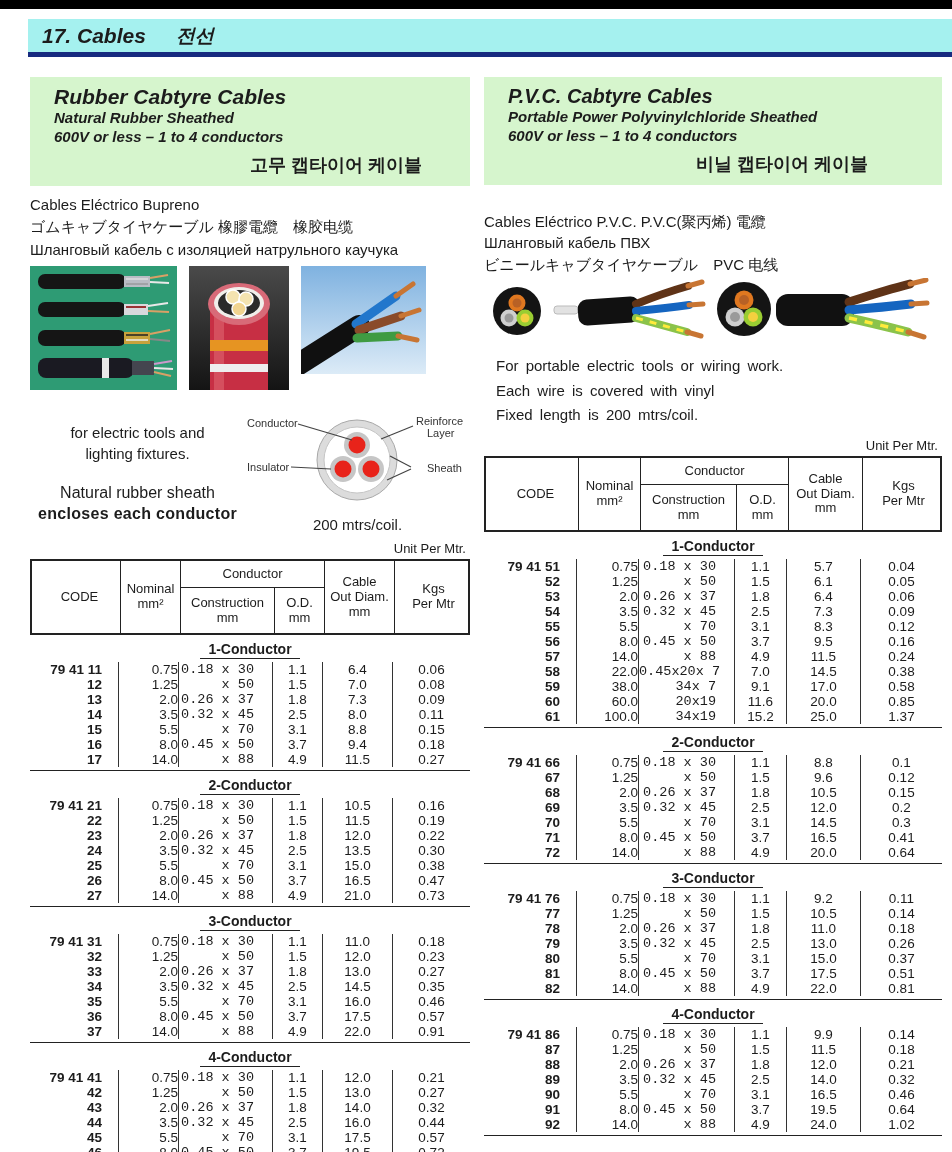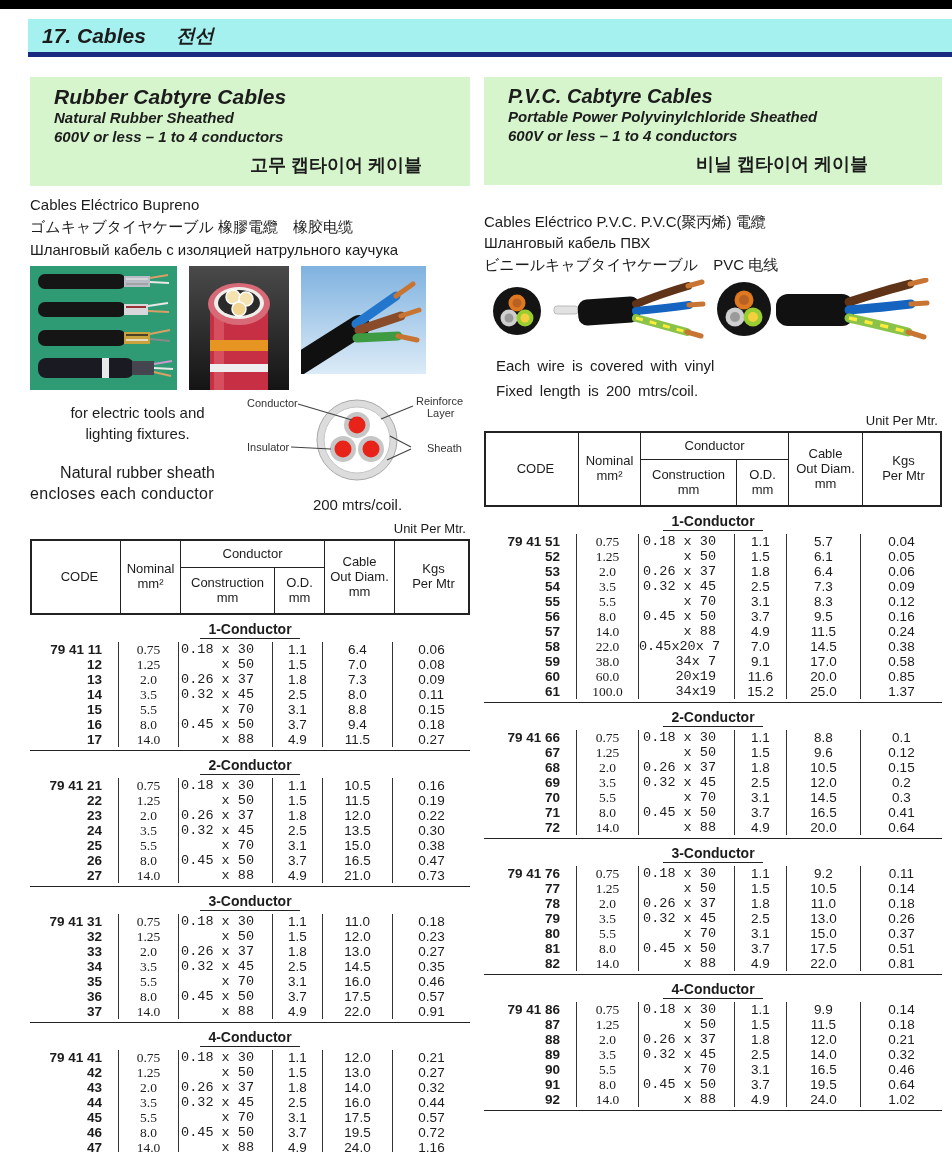--- a/index.html
+++ b/index.html
@@ -20,25 +20,25 @@
   .col-r{width:458px;}
   .greenbox{background:#d6f5cd;padding:7px 10px 9px 24px;}
   .greenbox .bt{font-size:21px;font-weight:bold;font-style:italic;line-height:1.2;}
   .col-r .greenbox .bt{font-size:20px;}
   .greenbox .bs{font-size:15px;font-weight:bold;font-style:italic;line-height:1.25;}
   .greenbox .bk{font-size:18px;font-weight:bold;text-align:right;padding-right:38px;margin-top:6px;}
   .col-r .greenbox .bk{padding-right:64px;}
   .desc{margin-top:8px;font-size:15px;line-height:1.5;}
   .col-r .desc{margin-top:26px;font-size:15px;line-height:1.45;}
   .photos{margin-top:5px;display:flex;gap:12px;align-items:flex-start;}
-  .cap-row{display:flex;margin-top:4px;}
+  .cap-row{display:flex;margin-top:24px;}
   .cap-left{width:215px;}
   .use{font-size:15px;text-align:center;line-height:1.4;margin-top:8px;}
   .sheath1{font-size:16px;margin-top:20px;text-align:center;}
-  .sheath2{font-size:16px;font-weight:normal;margin-top:3px;text-align:left;letter-spacing:.3px;}
+  .sheath2{font-size:16px;font-weight:bold;margin-top:3px;text-align:center;letter-spacing:.3px;}
   .cap-right{width:225px;text-align:center;}
   .coil{font-size:15px;margin-top:2px;}
   .unit{font-size:13px;text-align:right;margin:8px 4px 3px 0;}
   .col-r .para{margin-top:8px;font-size:15px;line-height:1.65;padding-left:12px;word-spacing:3px;}
   .col-r .unit{margin-top:10px;}
 
   
   .table{--cols:88px 60px 94px 50px 70px 78px;}
   .col-r .table{--cols:92px 62px 96px 52px 74px 82px;}
   .thead{
@@ -54,21 +54,21 @@
   .h-cable{grid-row:1/3;grid-column:5;border-left:1.5px solid #222;}
   .h-kgs{grid-row:1/3;grid-column:6;border-left:1.5px solid #222;}
   .section-title{text-align:center;font-size:14px;font-weight:bold;padding:6px 0 3px;}
   .section-title span{border-bottom:1.5px solid #222;padding:0 8px 1px;}
   .tbody{
     display:grid;grid-template-columns:var(--cols);
     font-size:13.5px;line-height:15px;padding:2px 0 3px;border-bottom:1.5px solid #222;
   }
   .cell{white-space:pre;}
   .c0{text-align:right;padding-right:16px;font-weight:bold;}
-  .c1{text-align:center;font-family:Liberation Serif, serif;}
+  .c1{text-align:right;}
   .c2{text-align:right;padding-right:18px;font-family:Liberation Mono, monospace;}
   .c3,.c4,.c5{text-align:center;}
   .c1,.c2,.c3,.c4,.c5{border-left:1px solid #333;}
 
   svg text{font-family:"Liberation Sans",sans-serif;}
 </style>
 </head>
 <body>
 
 <div class="topbar"></div>
@@ -447,20 +447,21 @@
       <path d="M365,24 C390,16 410,10 426,6" stroke="#5f3317" stroke-width="9" fill="none" stroke-linecap="round"></path>
       <line x1="426" y1="6" x2="442" y2="2" stroke="#c87533" stroke-width="5" stroke-linecap="round"></line>
       <path d="M365,32 C390,30 410,28 427,26" stroke="#1565c0" stroke-width="9" fill="none" stroke-linecap="round"></path>
       <line x1="427" y1="26" x2="443" y2="25" stroke="#c87533" stroke-width="5" stroke-linecap="round"></line>
       <path d="M365,40 C388,45 408,50 424,54" stroke="#8bc34a" stroke-width="9" fill="none" stroke-linecap="round"></path>
       <path d="M365,40 C388,45 408,50 424,54" stroke="#ffeb3b" stroke-width="3.5" fill="none" stroke-dasharray="8 8"></path>
       <line x1="424" y1="54" x2="440" y2="59" stroke="#c87533" stroke-width="5" stroke-linecap="round"></line>
     </svg>
 
     <div class="para">
+      <div>For portable electric tools or wiring work.</div>
       <div>Each wire is covered with vinyl</div>
       <div>Fixed length is 200 mtrs/coil.</div>
     </div>
 
     <div class="unit">Unit Per Mtr.</div>
 
     <div class="table">
       <div class="thead">
         <div class="th h-code">CODE</div>
         <div class="th h-nom">Nominal

